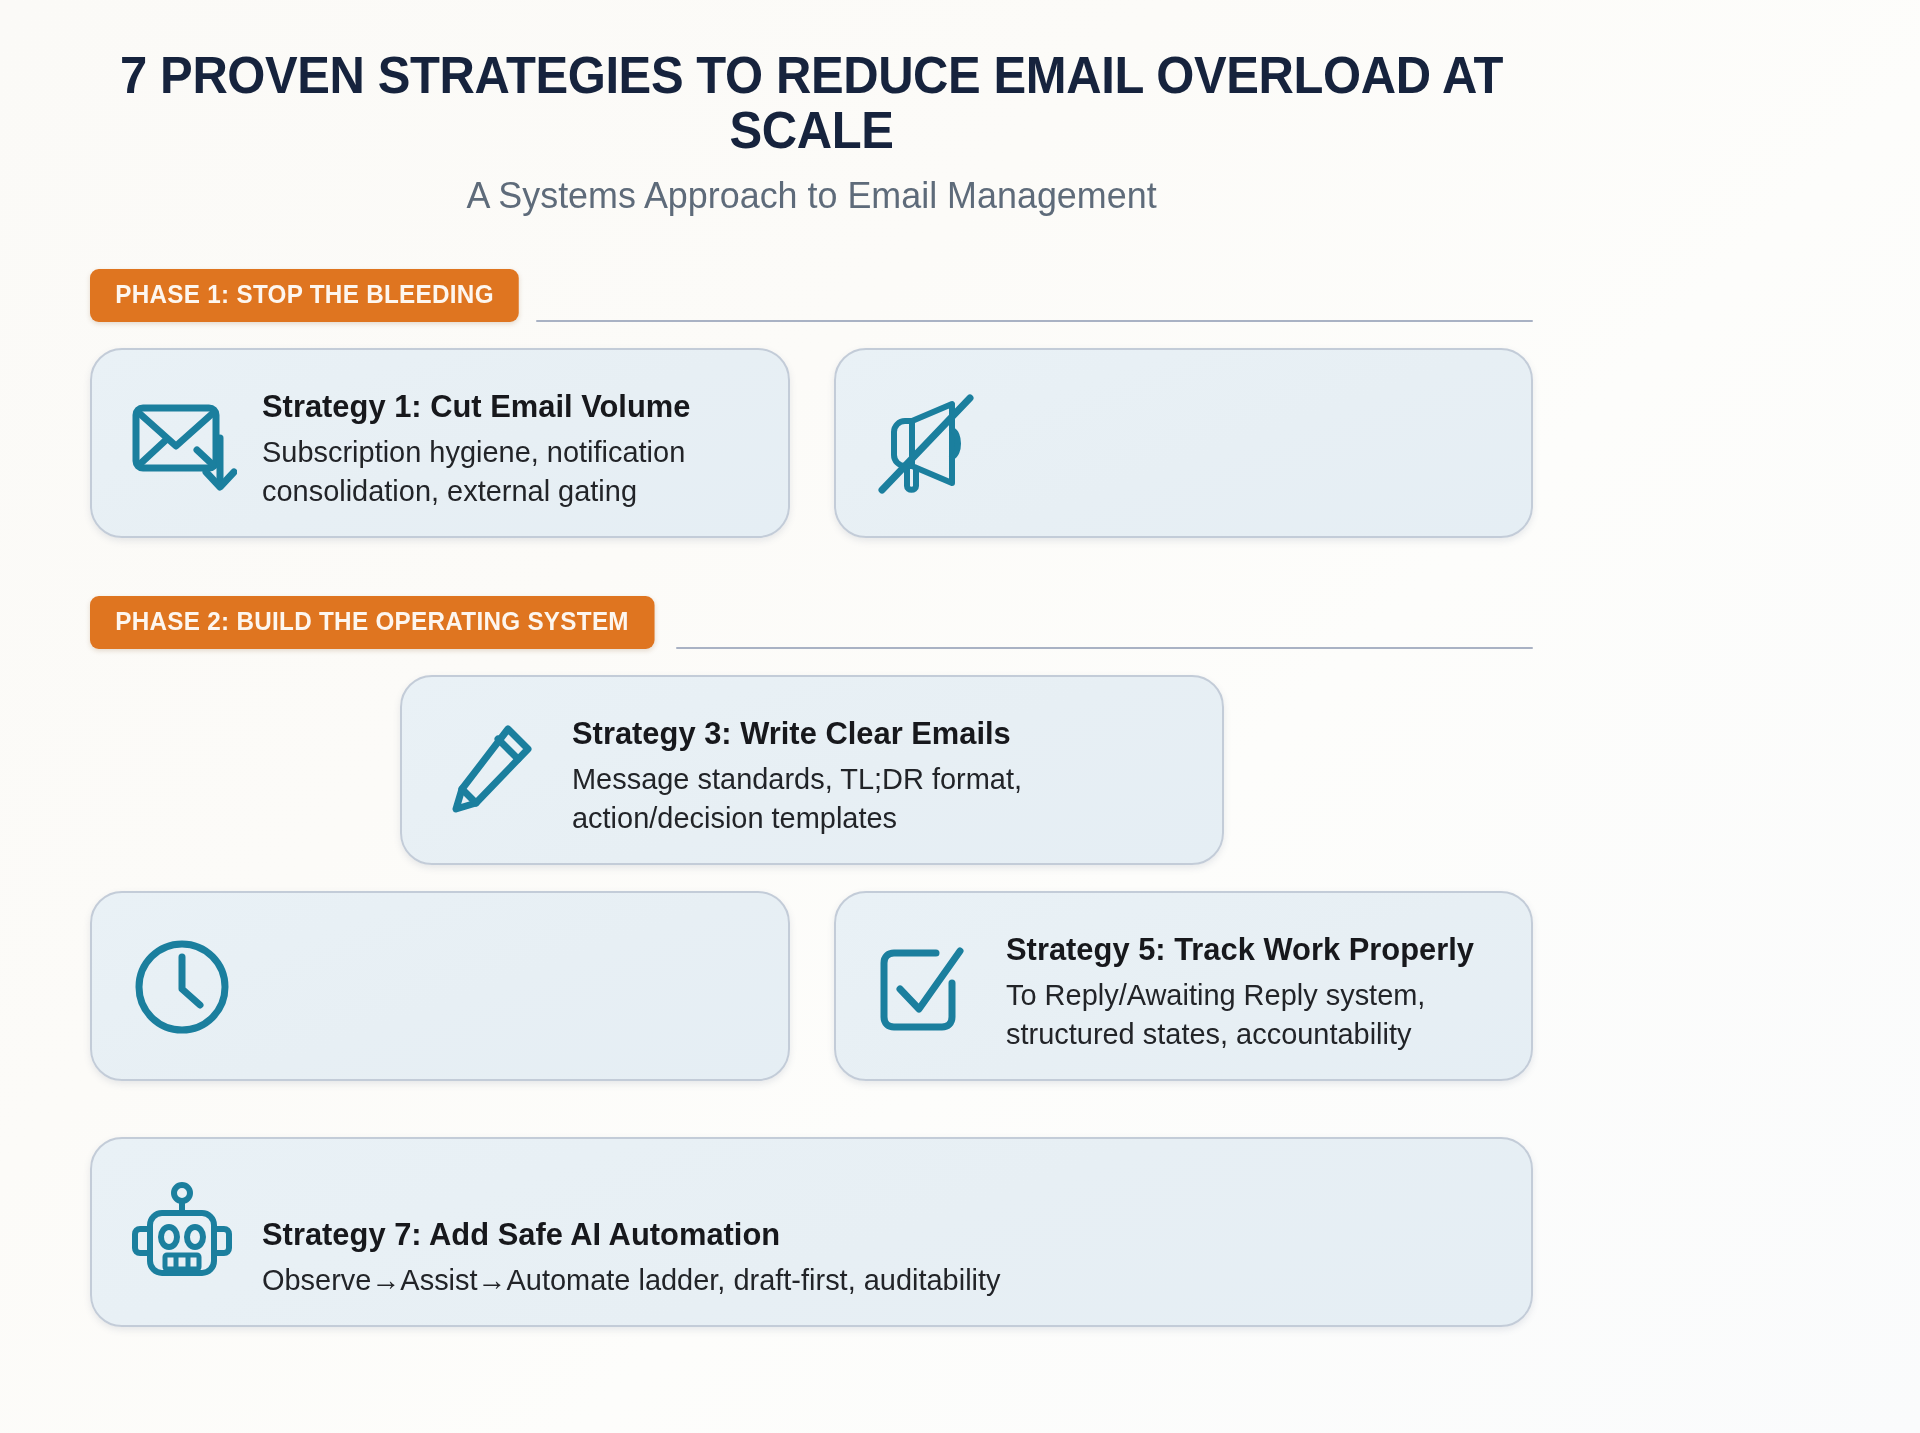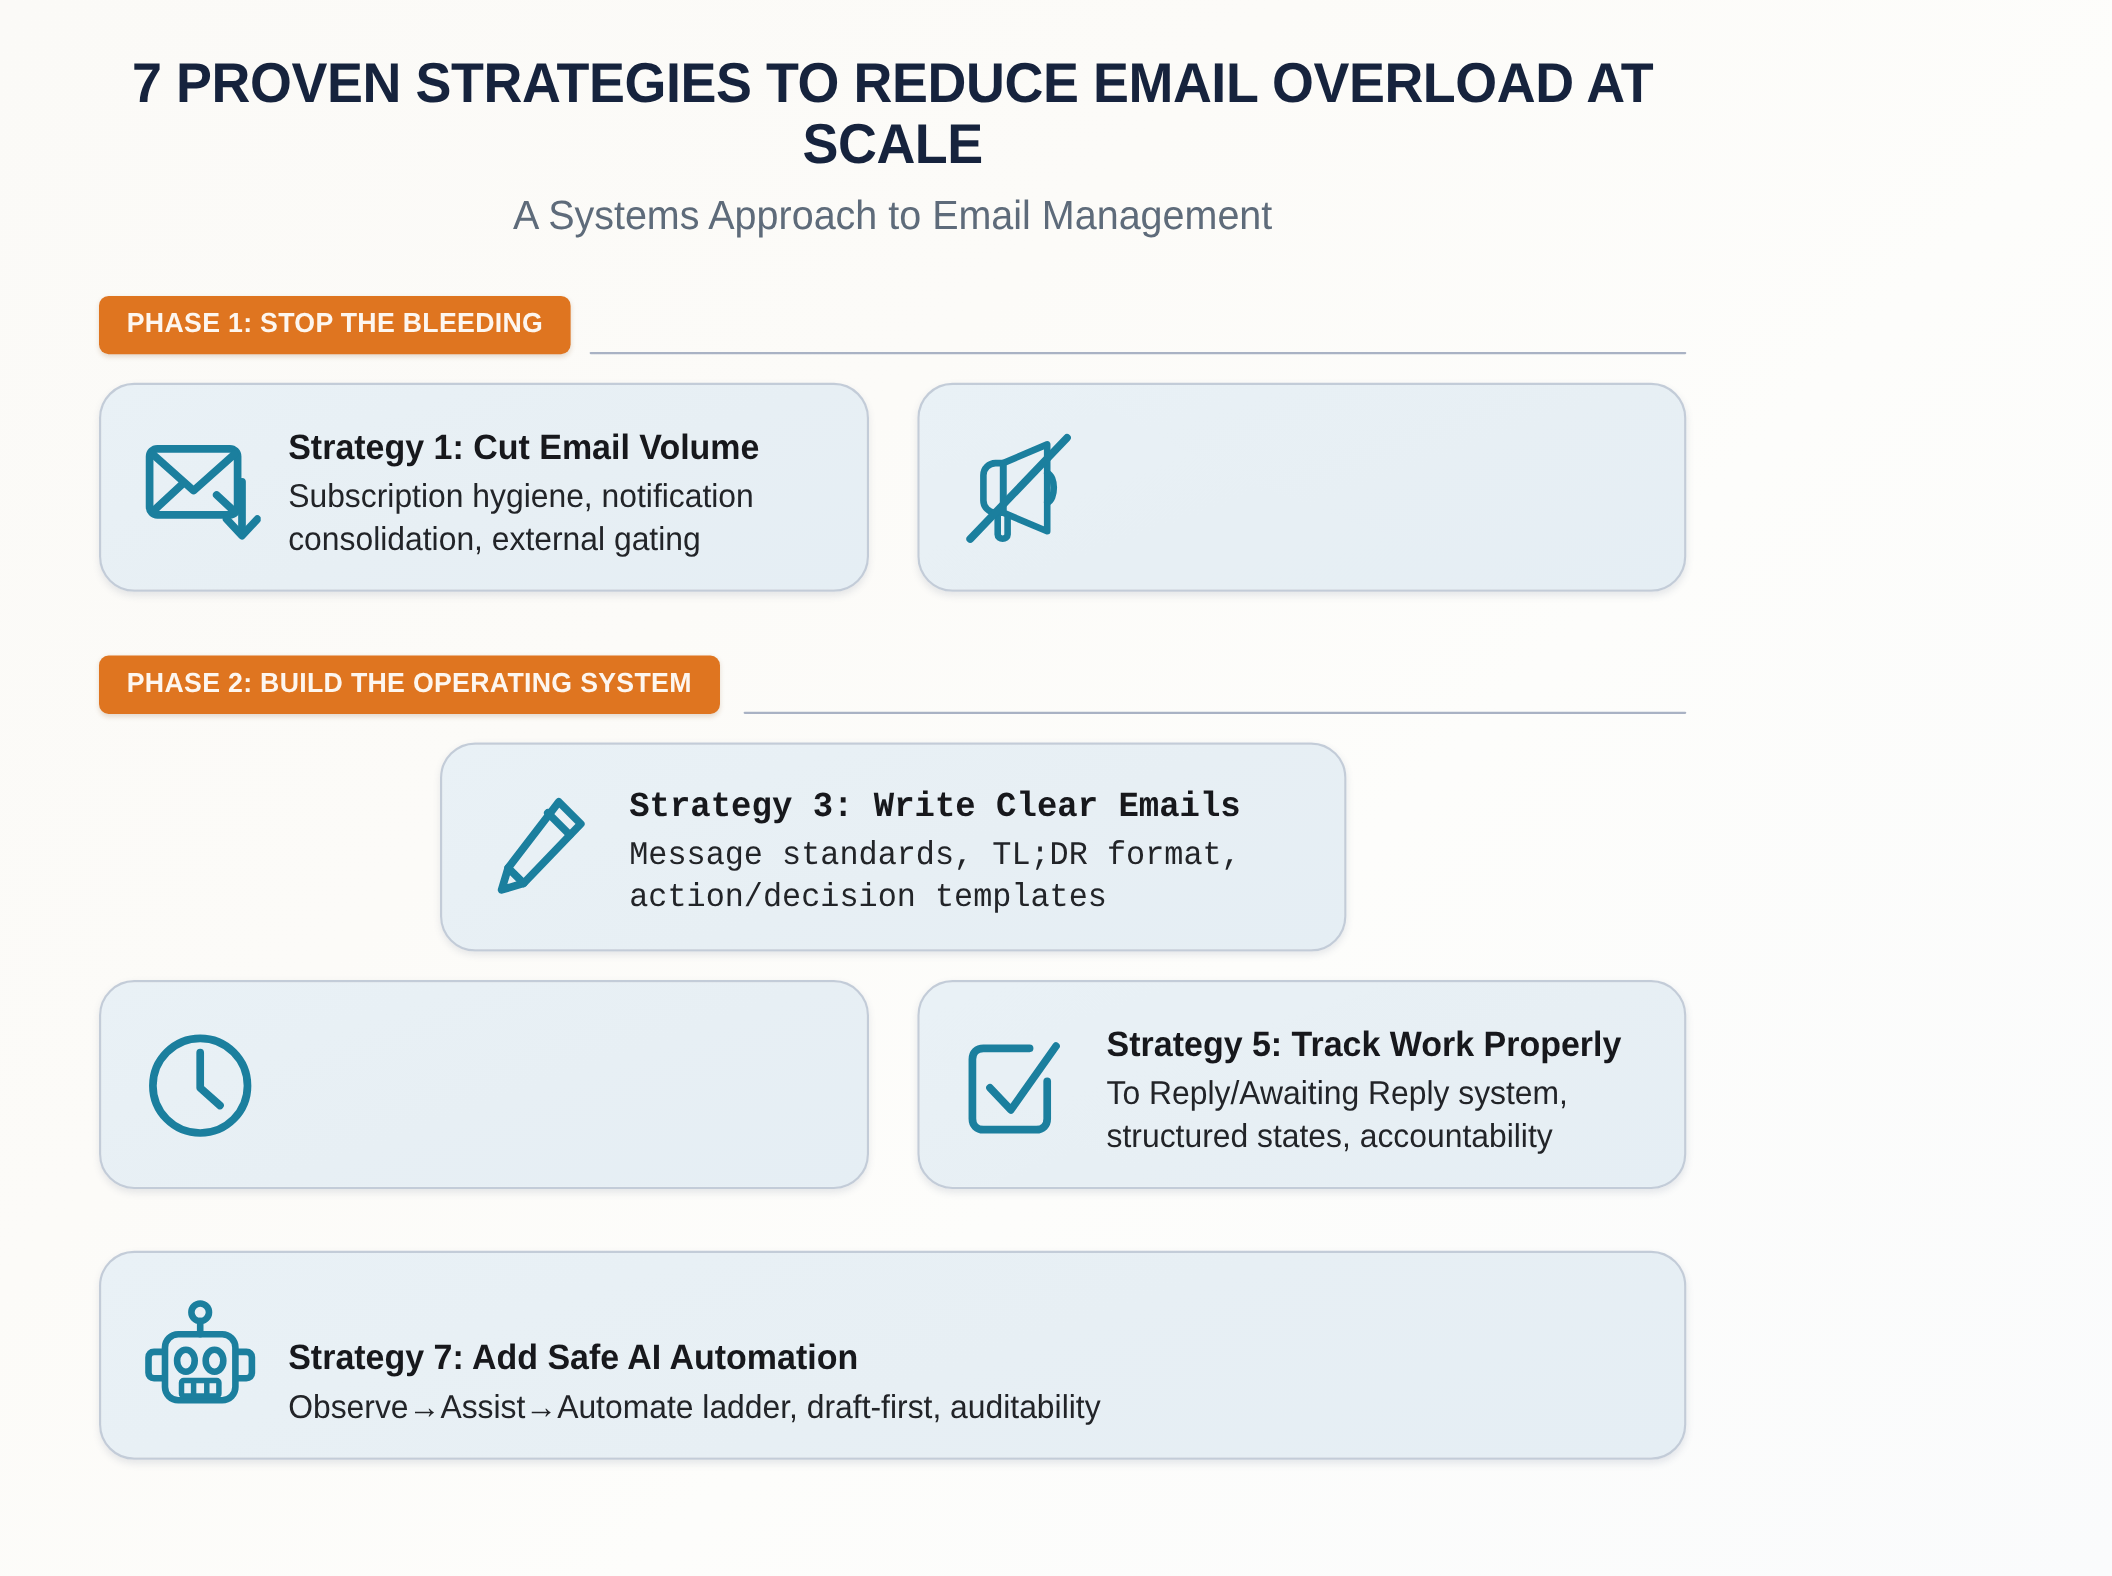--- a/index.html
+++ b/index.html
@@ -73,21 +73,20 @@
   }
 
   
   .row {
     display: flex;
     gap: 44px;
     margin: 0 90px;
   }
   .row.center {
     justify-content: center;
-    font-family: Liberation Mono, monospace;
   }
   .card {
     flex: 1;
     display: flex;
     align-items: flex-end;
     background: linear-gradient(160deg, #e9f1f6 0%, #e7eff4 55%, #e5eef4 100%);
     border: 2px solid #c3ccd8;
     border-radius: 32px;
     padding: 26px 30px 26px 26px;
     box-sizing: border-box;

